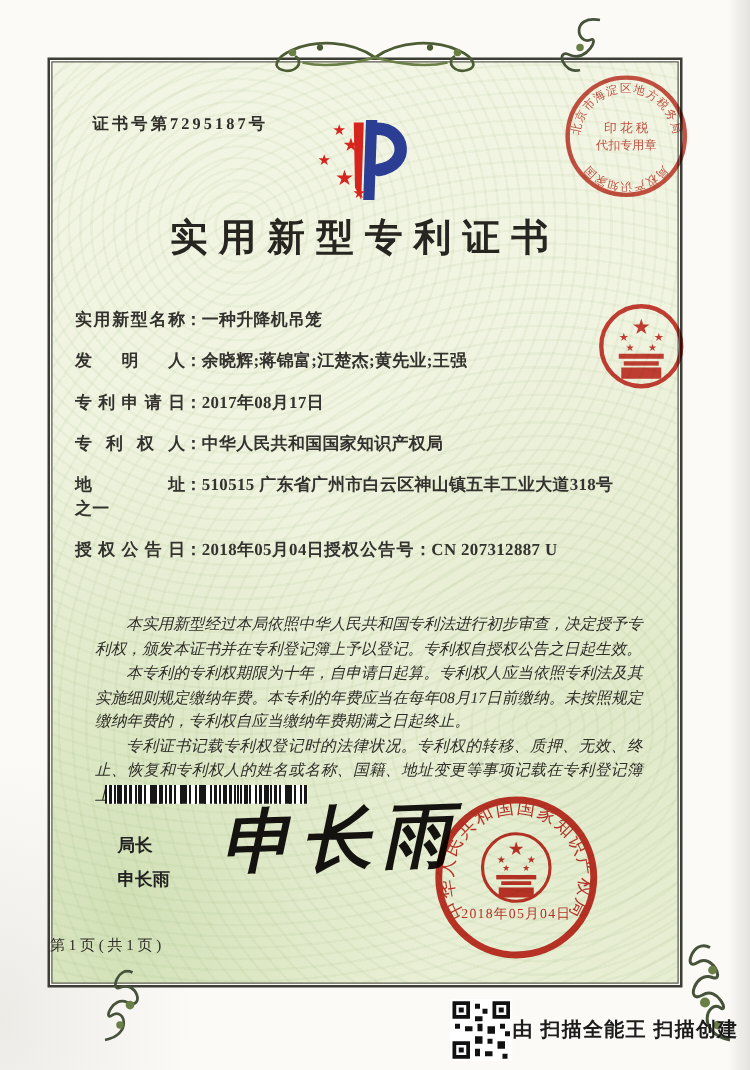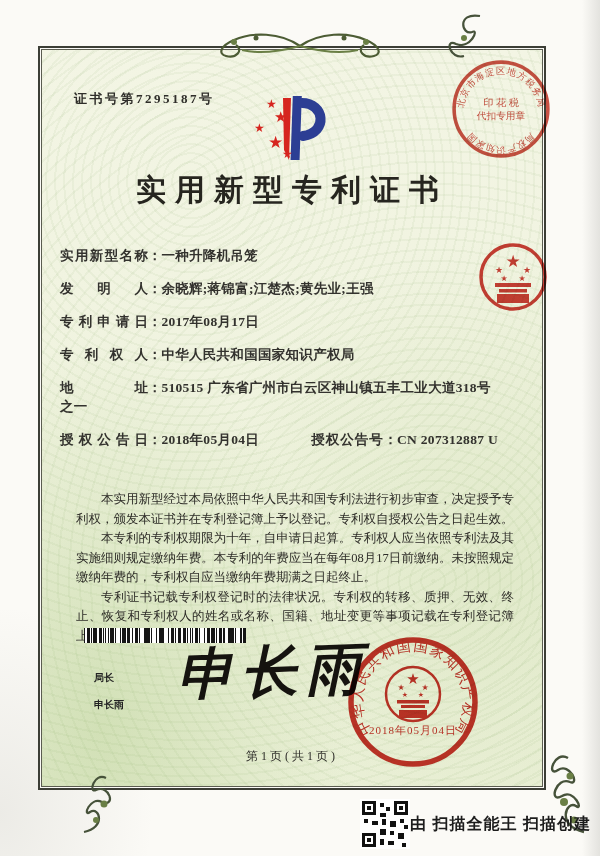--- a/index.html
+++ b/index.html
@@ -31,38 +31,38 @@
   .logo{position:absolute;left:50%;top:42px;margin-left:-44px;width:100px;height:80px;}
   .logo .star{position:absolute;color:#d6251f;line-height:1;}
   .title{position:absolute;left:0;right:0;top:122px;text-align:center;
     font-size:30px;font-weight:700;letter-spacing:9px;color:#26251f;}
   
   .fields{position:absolute;left:20px;top:198px;width:438px;font-size:13.5px;font-weight:600;line-height:19px;}
   .frow{margin-bottom:14px;}
   .flabel{display:inline-block;width:88px;text-align:justify;text-align-last:justify;vertical-align:top;}
   .fcolon{display:inline-block;width:10px;}
   .fvalue{letter-spacing:.3px;}
-  .grant-row{display:flex;justify-content:space-between;}
+  .grant-row{display:flex;}
   .grant-right .flabel{width:auto;text-align-last:auto;letter-spacing:1px;}
   
   .paras{position:absolute;left:36px;top:442px;width:438px;font-size:12.5px;line-height:19.5px;
-    text-align:justify;color:#2e2d28;}
+    text-align:justify;font-style:italic;color:#2e2d28;}
   .paras p{margin:0;text-indent:2em;}
   
   .barcode{position:absolute;left:44px;top:580px;width:162px;height:15px;
     background:
       repeating-linear-gradient(90deg,#161616 0 1.5px,transparent 1.5px 3px,#161616 3px 6px,transparent 6px 7.5px,#161616 7.5px 8.5px,transparent 8.5px 12px),
       repeating-linear-gradient(90deg,transparent 0 4px,#161616 4px 5px,transparent 5px 9.5px,#161616 9.5px 12.5px,transparent 12.5px 17px);
     background-color:#fff;}
-  .signer{position:absolute;left:54px;top:616px;font-size:10px;font-weight:700;line-height:27px;color:#222;}
+  .signer{position:absolute;left:54px;top:616px;font-size:14px;font-weight:700;line-height:27px;color:#222;}
   .signature{position:absolute;left:118px;top:596px;width:230px;text-align:center;
     font-size:56px;font-weight:700;color:#15130f;transform:rotate(-2deg);
     font-style:italic;letter-spacing:8px;line-height:1;}
   .seal{position:absolute;left:303px;top:584px;width:140px;height:140px;mix-blend-mode:multiply;opacity:.93;}
-  .page-footer{position:absolute;left:0;right:0;top:700px;text-align:center;font-size:12px;letter-spacing:3px;color:#2f2e2a;}
+  .page-footer{position:absolute;left:0;right:0;top:700px;font-size:12px;letter-spacing:3px;color:#2f2e2a;}
   
   .tax-stamp{position:absolute;left:448px;top:56px;width:106px;height:106px;opacity:.88;mix-blend-mode:multiply;}
   .emblem-stamp{position:absolute;left:476px;top:240px;width:74px;height:74px;opacity:.88;mix-blend-mode:multiply;}
   
   .orn{position:absolute;pointer-events:none;}
   .orn-top{left:212px;top:28px;width:176px;height:36px;}
   .orn-tr{left:414px;top:10px;width:70px;height:62px;}
   .orn-bl{left:40px;top:694px;width:70px;height:94px;}
   .orn-br{left:468px;top:636px;width:80px;height:152px;}
   

